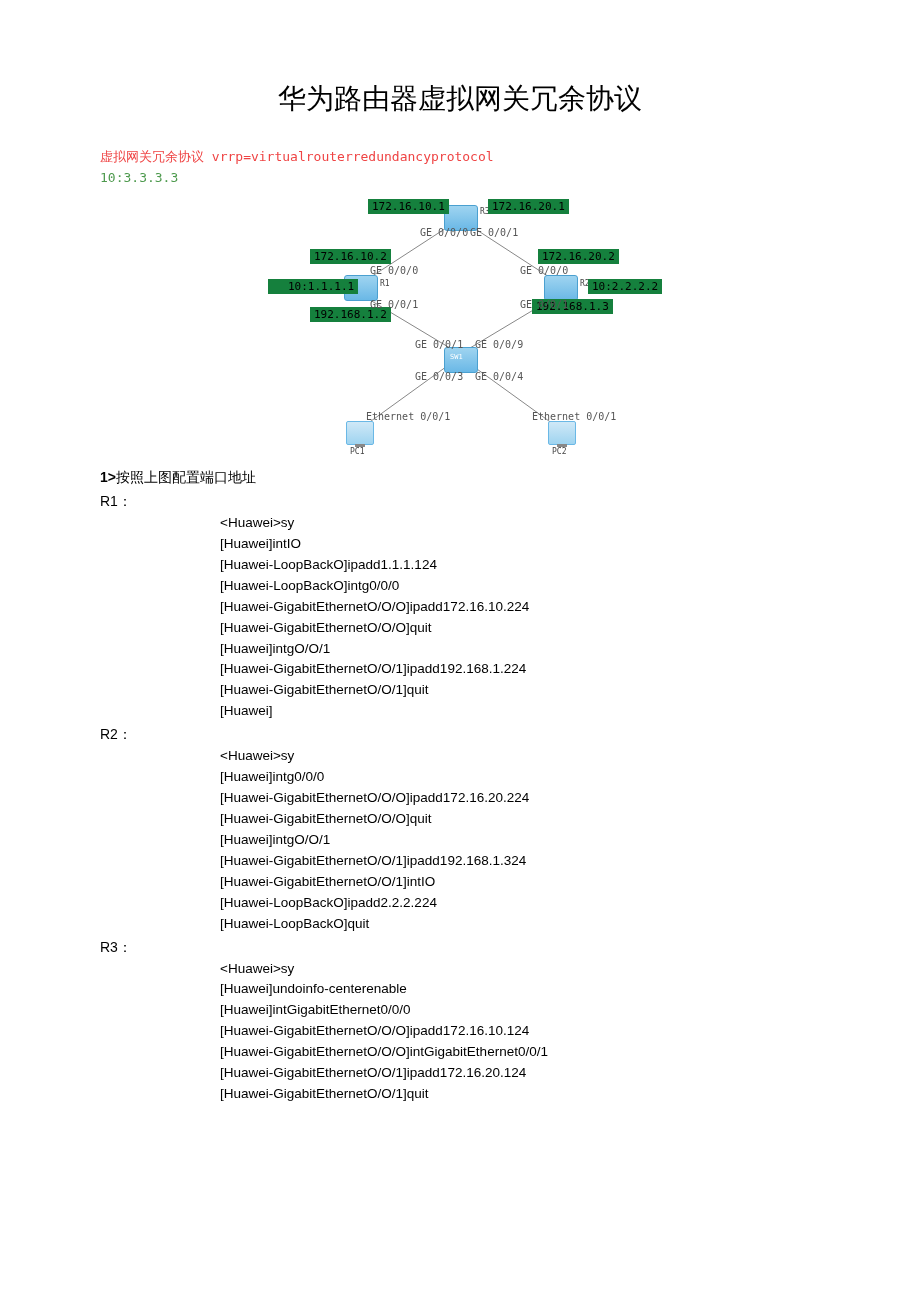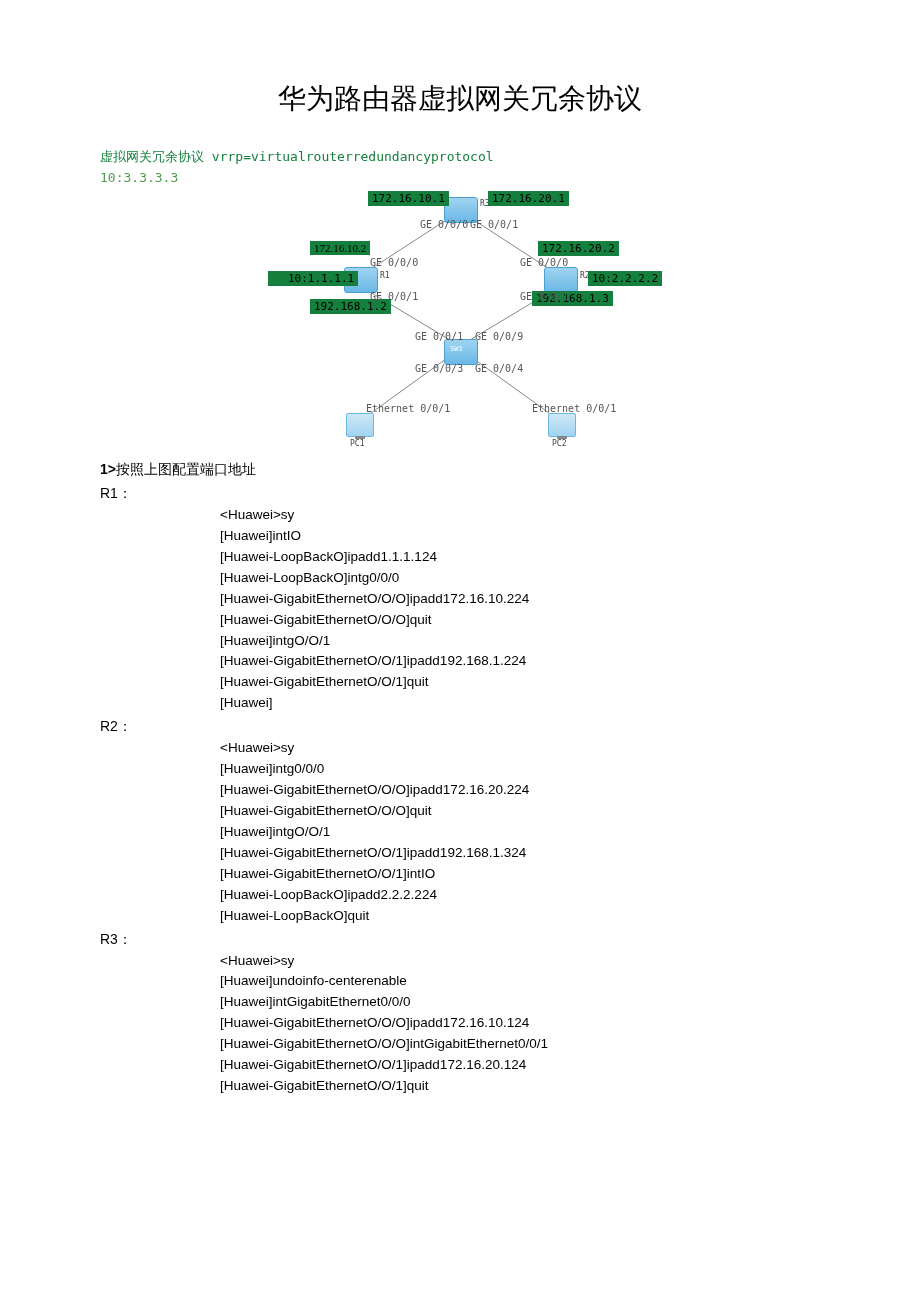--- a/index.html
+++ b/index.html
@@ -17,30 +17,30 @@
     position: relative;
   }
   .title {
     text-align: center;
     font-size: 28px;
     font-weight: normal;
     margin-bottom: 30px;
     font-family: Liberation Serif, serif;
   }
   .green-heading {
-    color: #15803d;
+    color: #ef4444;
     font-family: "Consolas", monospace;
     font-size: 13px;
     margin-bottom: 4px;
   }
   .green-sub {
     color: #4e9a4e;
     font-family: "Consolas", monospace;
     font-size: 13px;
-    margin-bottom: 6px;
+    margin-bottom: 14px;
   }
   .diagram-wrap {
     width: 100%;
     display: flex;
     justify-content: center;
     margin-bottom: 10px;
   }
   .diagram {
     position: relative;
     width: 420px;
@@ -155,21 +155,21 @@
       <div class="dev-label" style="left:200px; top:154px; color:#fff; font-size:7px;">SW1</div>
 
       <div class="pc" style="left:96px; top:222px;"></div>
       <div class="dev-label" style="left:100px; top:248px;">PC1</div>
 
       <div class="pc" style="left:298px; top:222px;"></div>
       <div class="dev-label" style="left:302px; top:248px;">PC2</div>
 
       <div class="ip-label" style="left:118px; top:0px;">172.16.10.1</div>
       <div class="ip-label" style="left:238px; top:0px;">172.16.20.1</div>
-      <div class="ip-label" style="left:60px; top:50px;font-family:Liberation Serif, serif;">172.16.10.2</div>
+      <div class="ip-label" style="left:60px; top:50px;">172.16.10.2</div>
       <div class="ip-label" style="left:288px; top:50px;">172.16.20.2</div>
       <div class="ip-label" style="left:18px; top:80px;padding-left:20px;">10:1.1.1.1</div>
       <div class="ip-label" style="left:338px; top:80px;">10:2.2.2.2</div>
       <div class="ip-label" style="left:60px; top:108px;">192.168.1.2</div>
       <div class="ip-label" style="left:282px; top:100px;">192.168.1.3</div>
 
       <div class="port-label" style="left:170px; top:28px;">GE 0/0/0</div>
       <div class="port-label" style="left:220px; top:28px;">GE 0/0/1</div>
       <div class="port-label" style="left:120px; top:66px;">GE 0/0/0</div>
       <div class="port-label" style="left:270px; top:66px;">GE 0/0/0</div>

